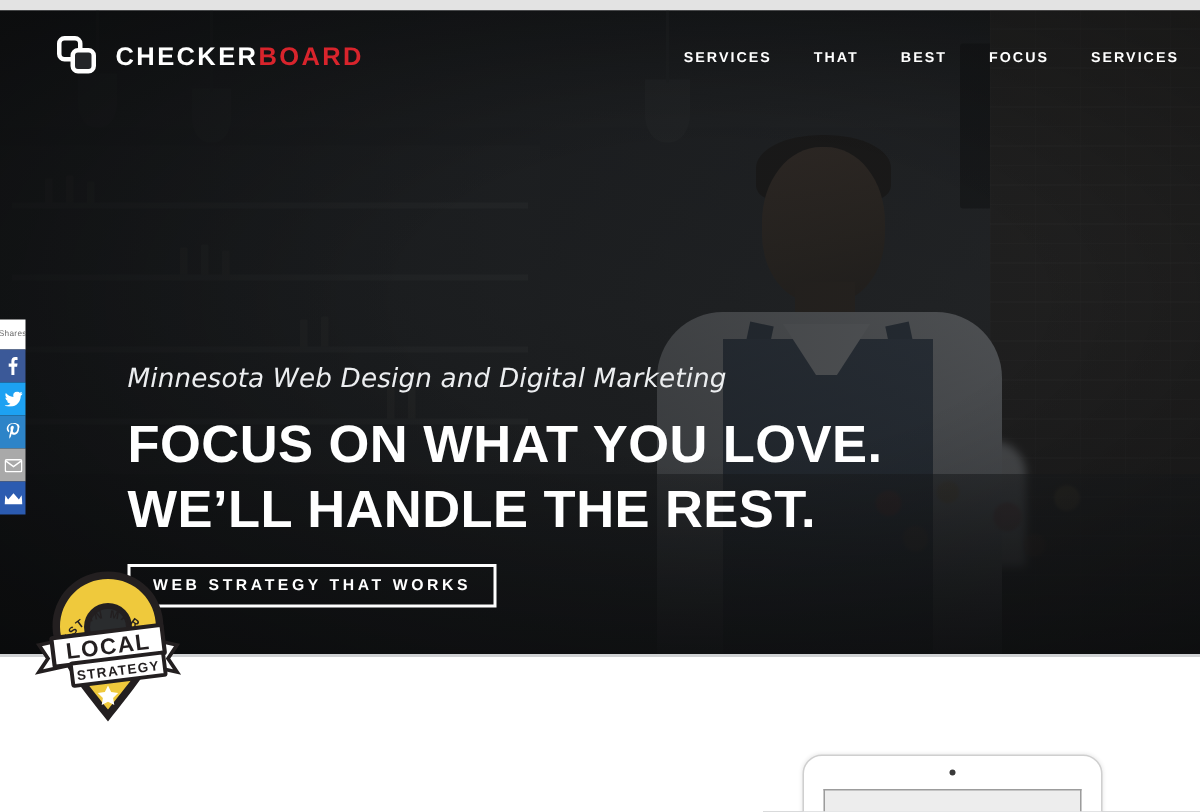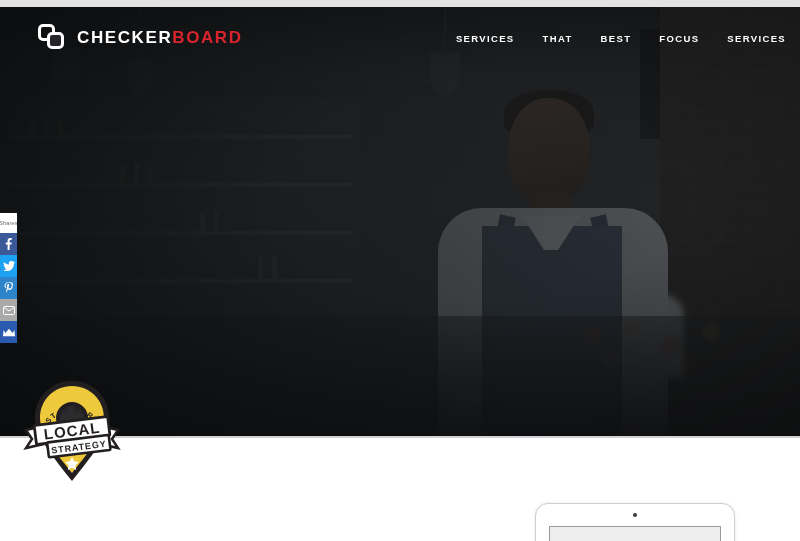--- a/index.html
+++ b/index.html
@@ -271,20 +271,26 @@
         <div class="p-collar"></div>
       </div>
 
       <div class="ph-goods"></div>
       <div class="ph-counter"></div>
     </div>
 
     <div class="hero-overlay"></div>
     <div class="hero-vignette"></div>
 
+    <div class="hero-copy">
+      <div class="eyebrow">Minnesota Web Design and Digital Marketing</div>
+      <div class="headline">FOCUS ON WHAT YOU LOVE.</div>
+      <div class="headline">WE’LL HANDLE THE REST.</div>
+      <a href="#" class="cta">WEB STRATEGY THAT WORKS</a>
+    </div>
   </section>
 
   <header class="header">
     <div class="logo-wrap">
       <span class="logo-mark">
         <span class="sq sq-a"></span>
         <span class="sq sq-b"></span>
       </span>
       <span class="logo-text"><span>CHECKER</span><span class="red">BOARD</span></span>
     </div>

